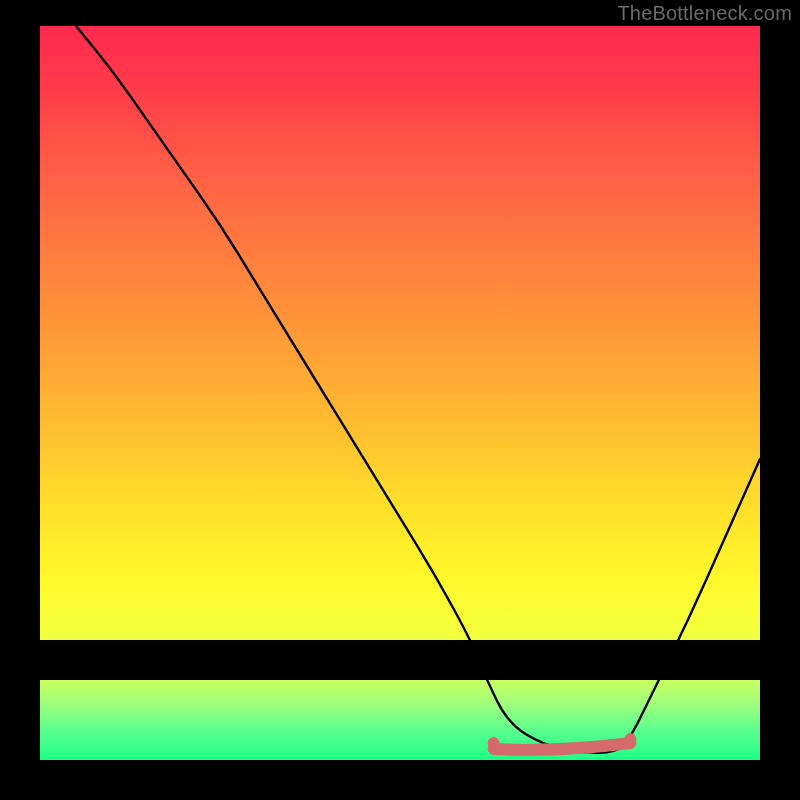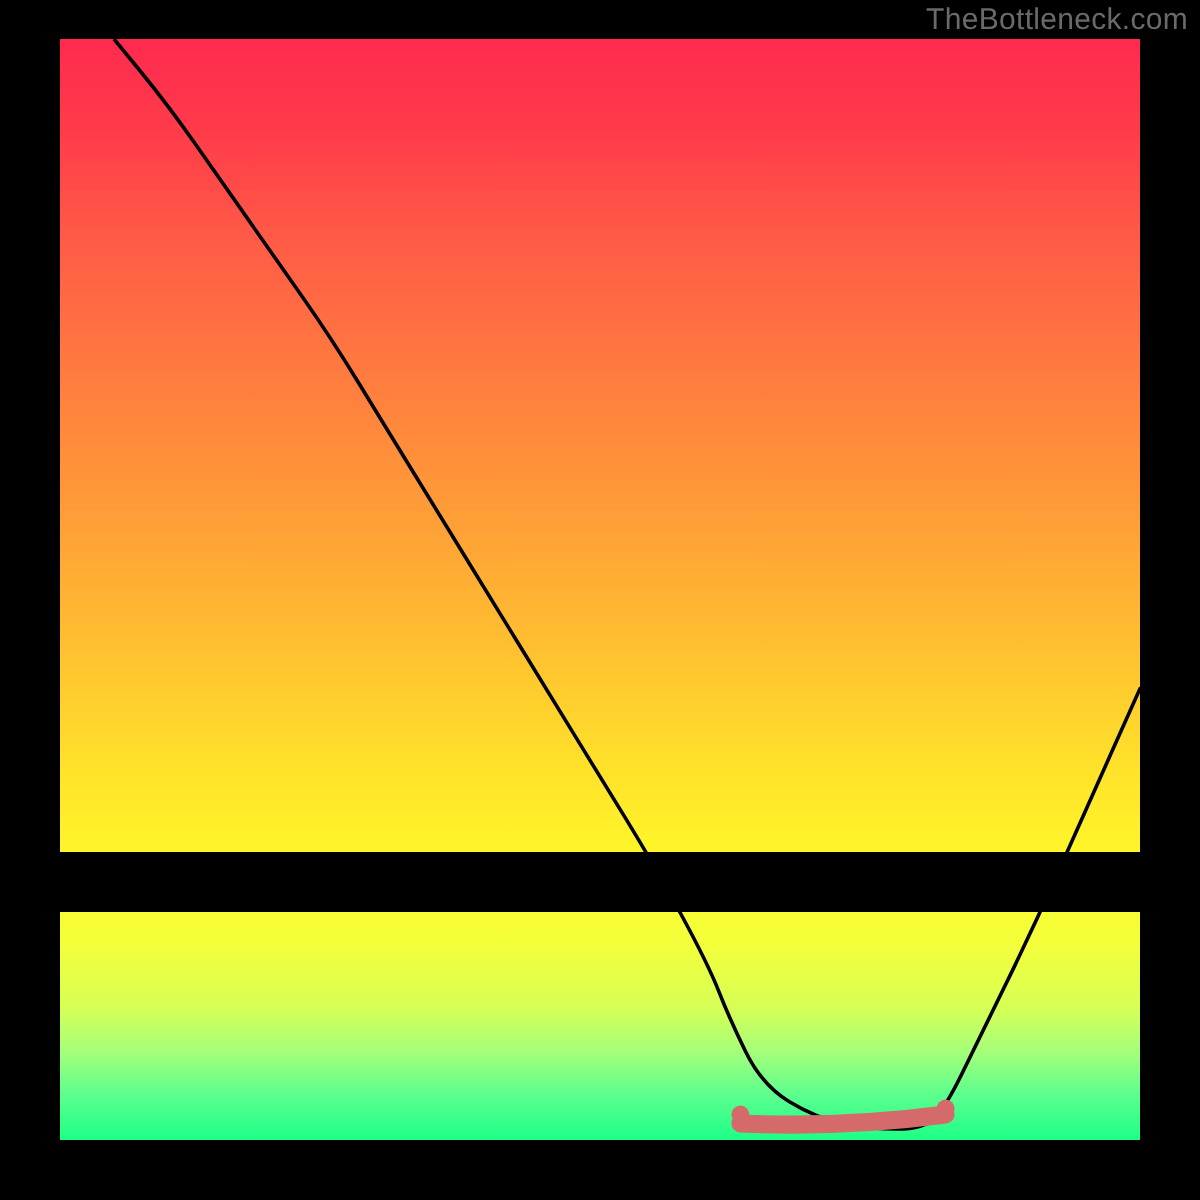--- a/index.html
+++ b/index.html
@@ -7,21 +7,21 @@
     padding: 0;
     width: 800px;
     height: 800px;
     background: #000;
     overflow: hidden;
     font-family: Arial, Helvetica, sans-serif;
   }
   .frame {
     position: relative;
     width: 800px;
-    height: 608px;
+    height: 680px;
     background: #000;
   }
   .watermark {
     position: absolute;
     top: 2px;
     right: 8px;
     color: #6a6a6a;
     font-size: 20px;
     font-weight: 500;
     letter-spacing: 0.2px;

